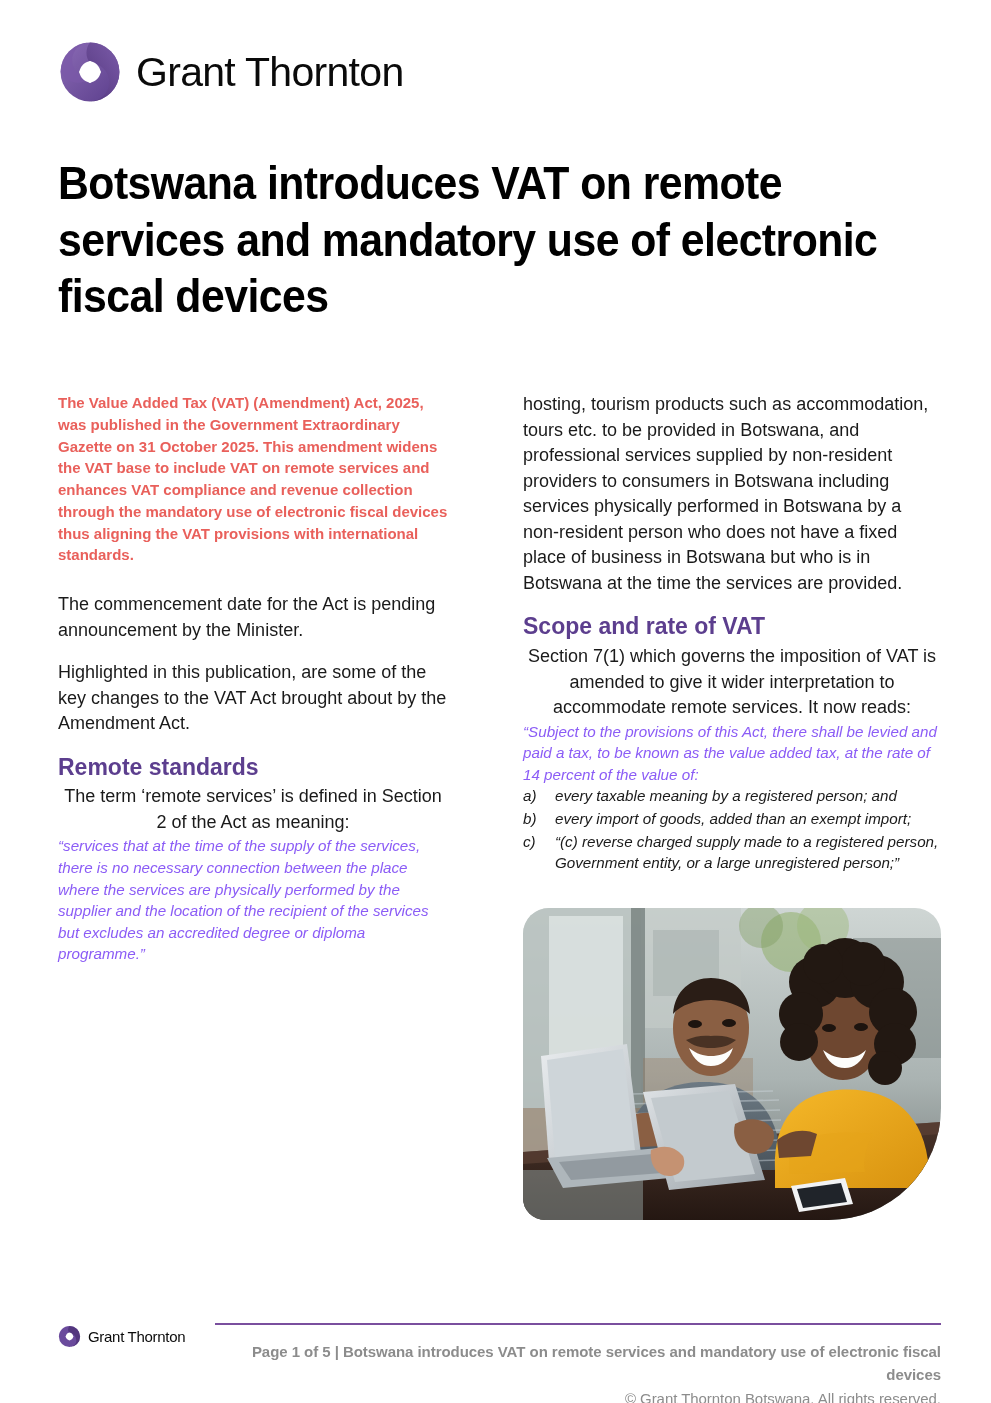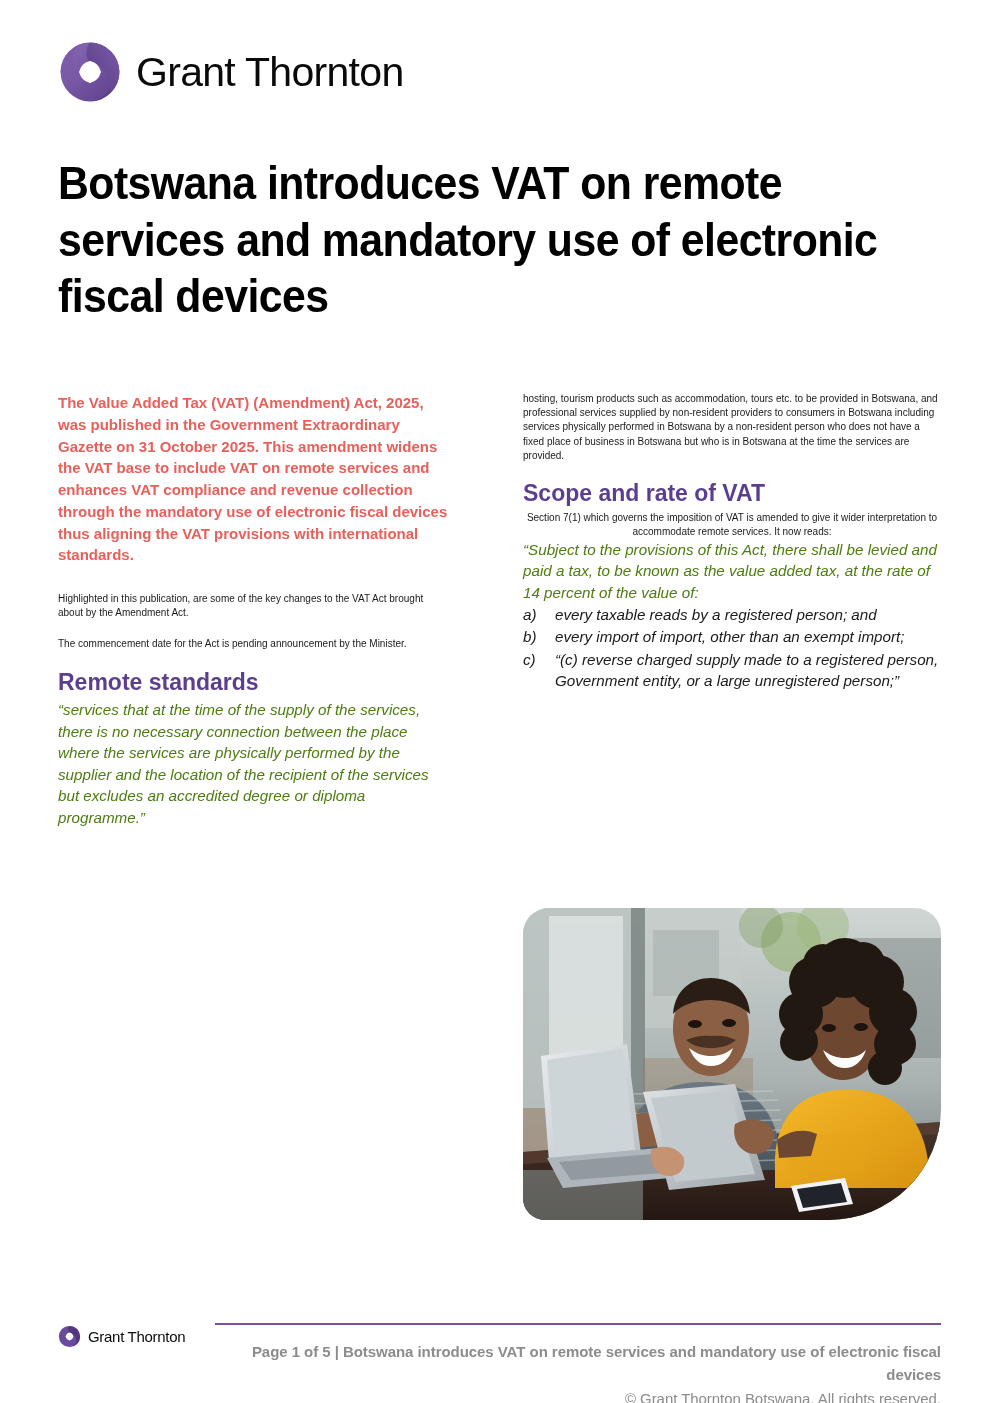--- a/index.html
+++ b/index.html
@@ -66,42 +66,42 @@
 
   .lede {
     color: #e9605b;
     font-weight: bold;
     font-size: 15px;
     line-height: 1.45;
     margin: 0 0 26px 0;
   }
 
   p.body {
-    font-size: 10px;
+    font-size: 18px;
     line-height: 1.42;
     margin: 0 0 17px 0;
     color: #1a1a1a;
   }
   p.body.tight { margin-bottom: 0; text-align: center; }
 
   h2.section {
     color: #5c3e8e;
     font-size: 23px;
     font-weight: bold;
     margin: 14px 0 3px 0;
     line-height: 1.2;
   }
   .col-right h2.section:first-child { margin-top: 0; }
 
   p.quote {
     font-size: 15.2px;
     line-height: 1.42;
     font-style: italic;
     margin: 0;
-    color: #4d7c0f;
+    color: #8b5cf6;
   }
 
   
   ol.alpha-list {
     list-style: none;
     margin: 0;
     padding: 0;
     font-style: italic;
     font-size: 15.2px;
     line-height: 1.42;
@@ -197,42 +197,43 @@
         <path d="M50 33 C60 36 64 40 67 50 C64 60 60 64 50 67 C40 64 36 60 33 50 C36 40 40 36 50 33 Z" fill="#ffffff"></path>
       </svg>
     </span>
     <span class="brand-word">Grant Thornton</span>
   </div>
 
   <h1 class="doc-title">Botswana introduces VAT on remote services and mandatory use of electronic fiscal devices</h1>
 
   <div class="col col-left">
     <p class="lede">The Value Added Tax (VAT) (Amendment) Act, 2025, was published in the Government Extraordinary Gazette on 31 October 2025. This amendment widens the VAT base to include VAT on remote services and enhances VAT compliance and revenue collection through the mandatory use of electronic fiscal devices thus aligning the VAT provisions with international standards.</p>
+    <p class="body">The commencement date for the Act is pending announcement by the Minister.</p>
     <p class="body">Highlighted in this publication, are some of the key changes to the VAT Act brought about by the Amendment Act.</p>
-    <p class="body">The commencement date for the Act is pending announcement by the Minister.</p>
 
     <h2 class="section">Remote standards</h2>
+    <p class="body tight">The term ‘remote services’ is defined in Section 2 of the Act as meaning:</p>
     <p class="quote">“services that at the time of the supply of the services, there is no necessary connection between the place where the services are physically performed by the supplier and the location of the recipient of the services but excludes an accredited degree or diploma programme.”</p>
   </div>
 
   <div class="col col-right">
     <p class="body">hosting, tourism products such as accommodation, tours etc. to be provided in Botswana, and professional services supplied by non-resident providers to consumers in Botswana including services physically performed in Botswana by a non-resident person who does not have a fixed place of business in Botswana but who is in Botswana at the time the services are provided.</p>
 
     <h2 class="section">Scope and rate of VAT</h2>
     <p class="body tight">Section 7(1) which governs the imposition of VAT is amended to give it wider interpretation to accommodate remote services. It now reads:</p>
     <p class="quote">“Subject to the provisions of this Act, there shall be levied and paid a tax, to be known as the value added tax, at the rate of 14 percent of the value of:</p>
 
     <ol class="alpha-list">
       <li>
         <span class="marker">a)</span>
-        <span class="item-text">every taxable reads by a registered person; and</span>
+        <span class="item-text">every taxable meaning by a registered person; and</span>
       </li>
       <li>
         <span class="marker">b)</span>
-        <span class="item-text">every import of import, other than an exempt import;</span>
+        <span class="item-text">every import of goods, added than an exempt import;</span>
       </li>
       <li>
         <span class="marker">c)</span>
         <span class="item-text">“(c) reverse charged supply made to a registered person, Government entity, or a large unregistered person;”</span>
       </li>
     </ol>
   </div>
 
   <div class="photo">
     <svg viewBox="0 0 418 312" preserveAspectRatio="xMidYMid slice" aria-hidden="true">

